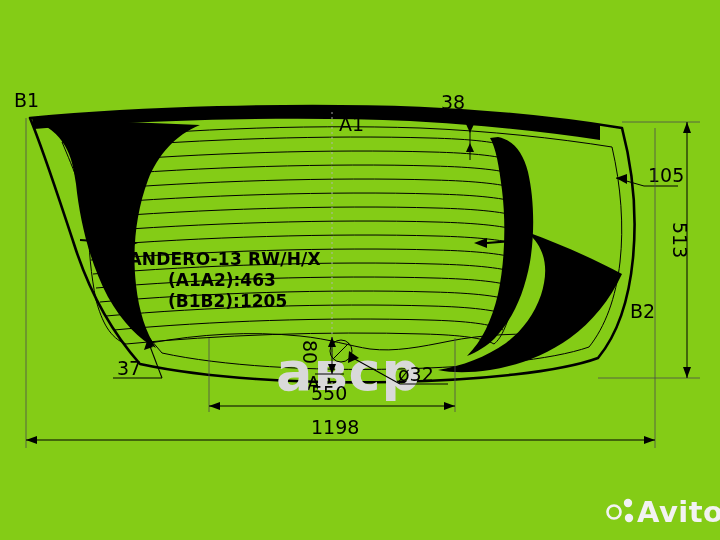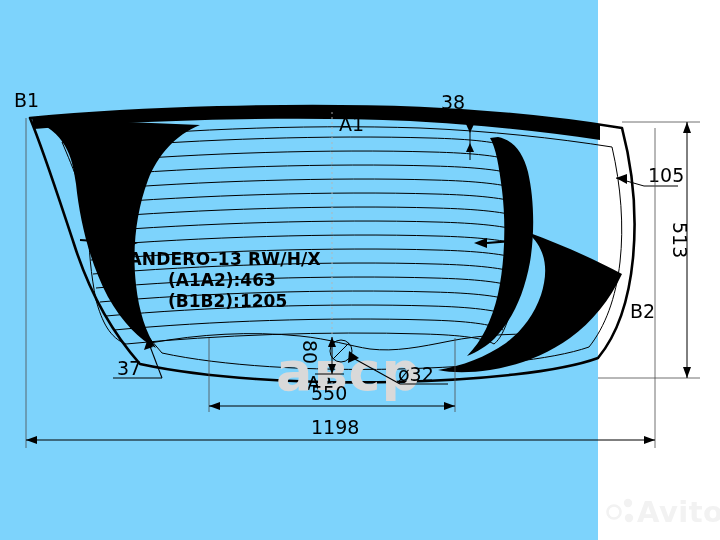--- a/index.html
+++ b/index.html
@@ -10,23 +10,23 @@
   }
   body {
     width: 720px;
     height: 540px;
     overflow: hidden;
     font-family: "DejaVu Sans", "Liberation Sans", sans-serif;
     position: relative;
   }
   #drawing-root {
     position: relative;
-    width: 598px;
+    width: 720px;
     height: 540px;
-    background: #7dd3fc;
+    background: #84cc16;
   }
   svg.sheet {
     position: absolute;
     left: 0;
     top: 0;
     width: 720px;
     height: 540px;
     display: block;
   }
   text {

